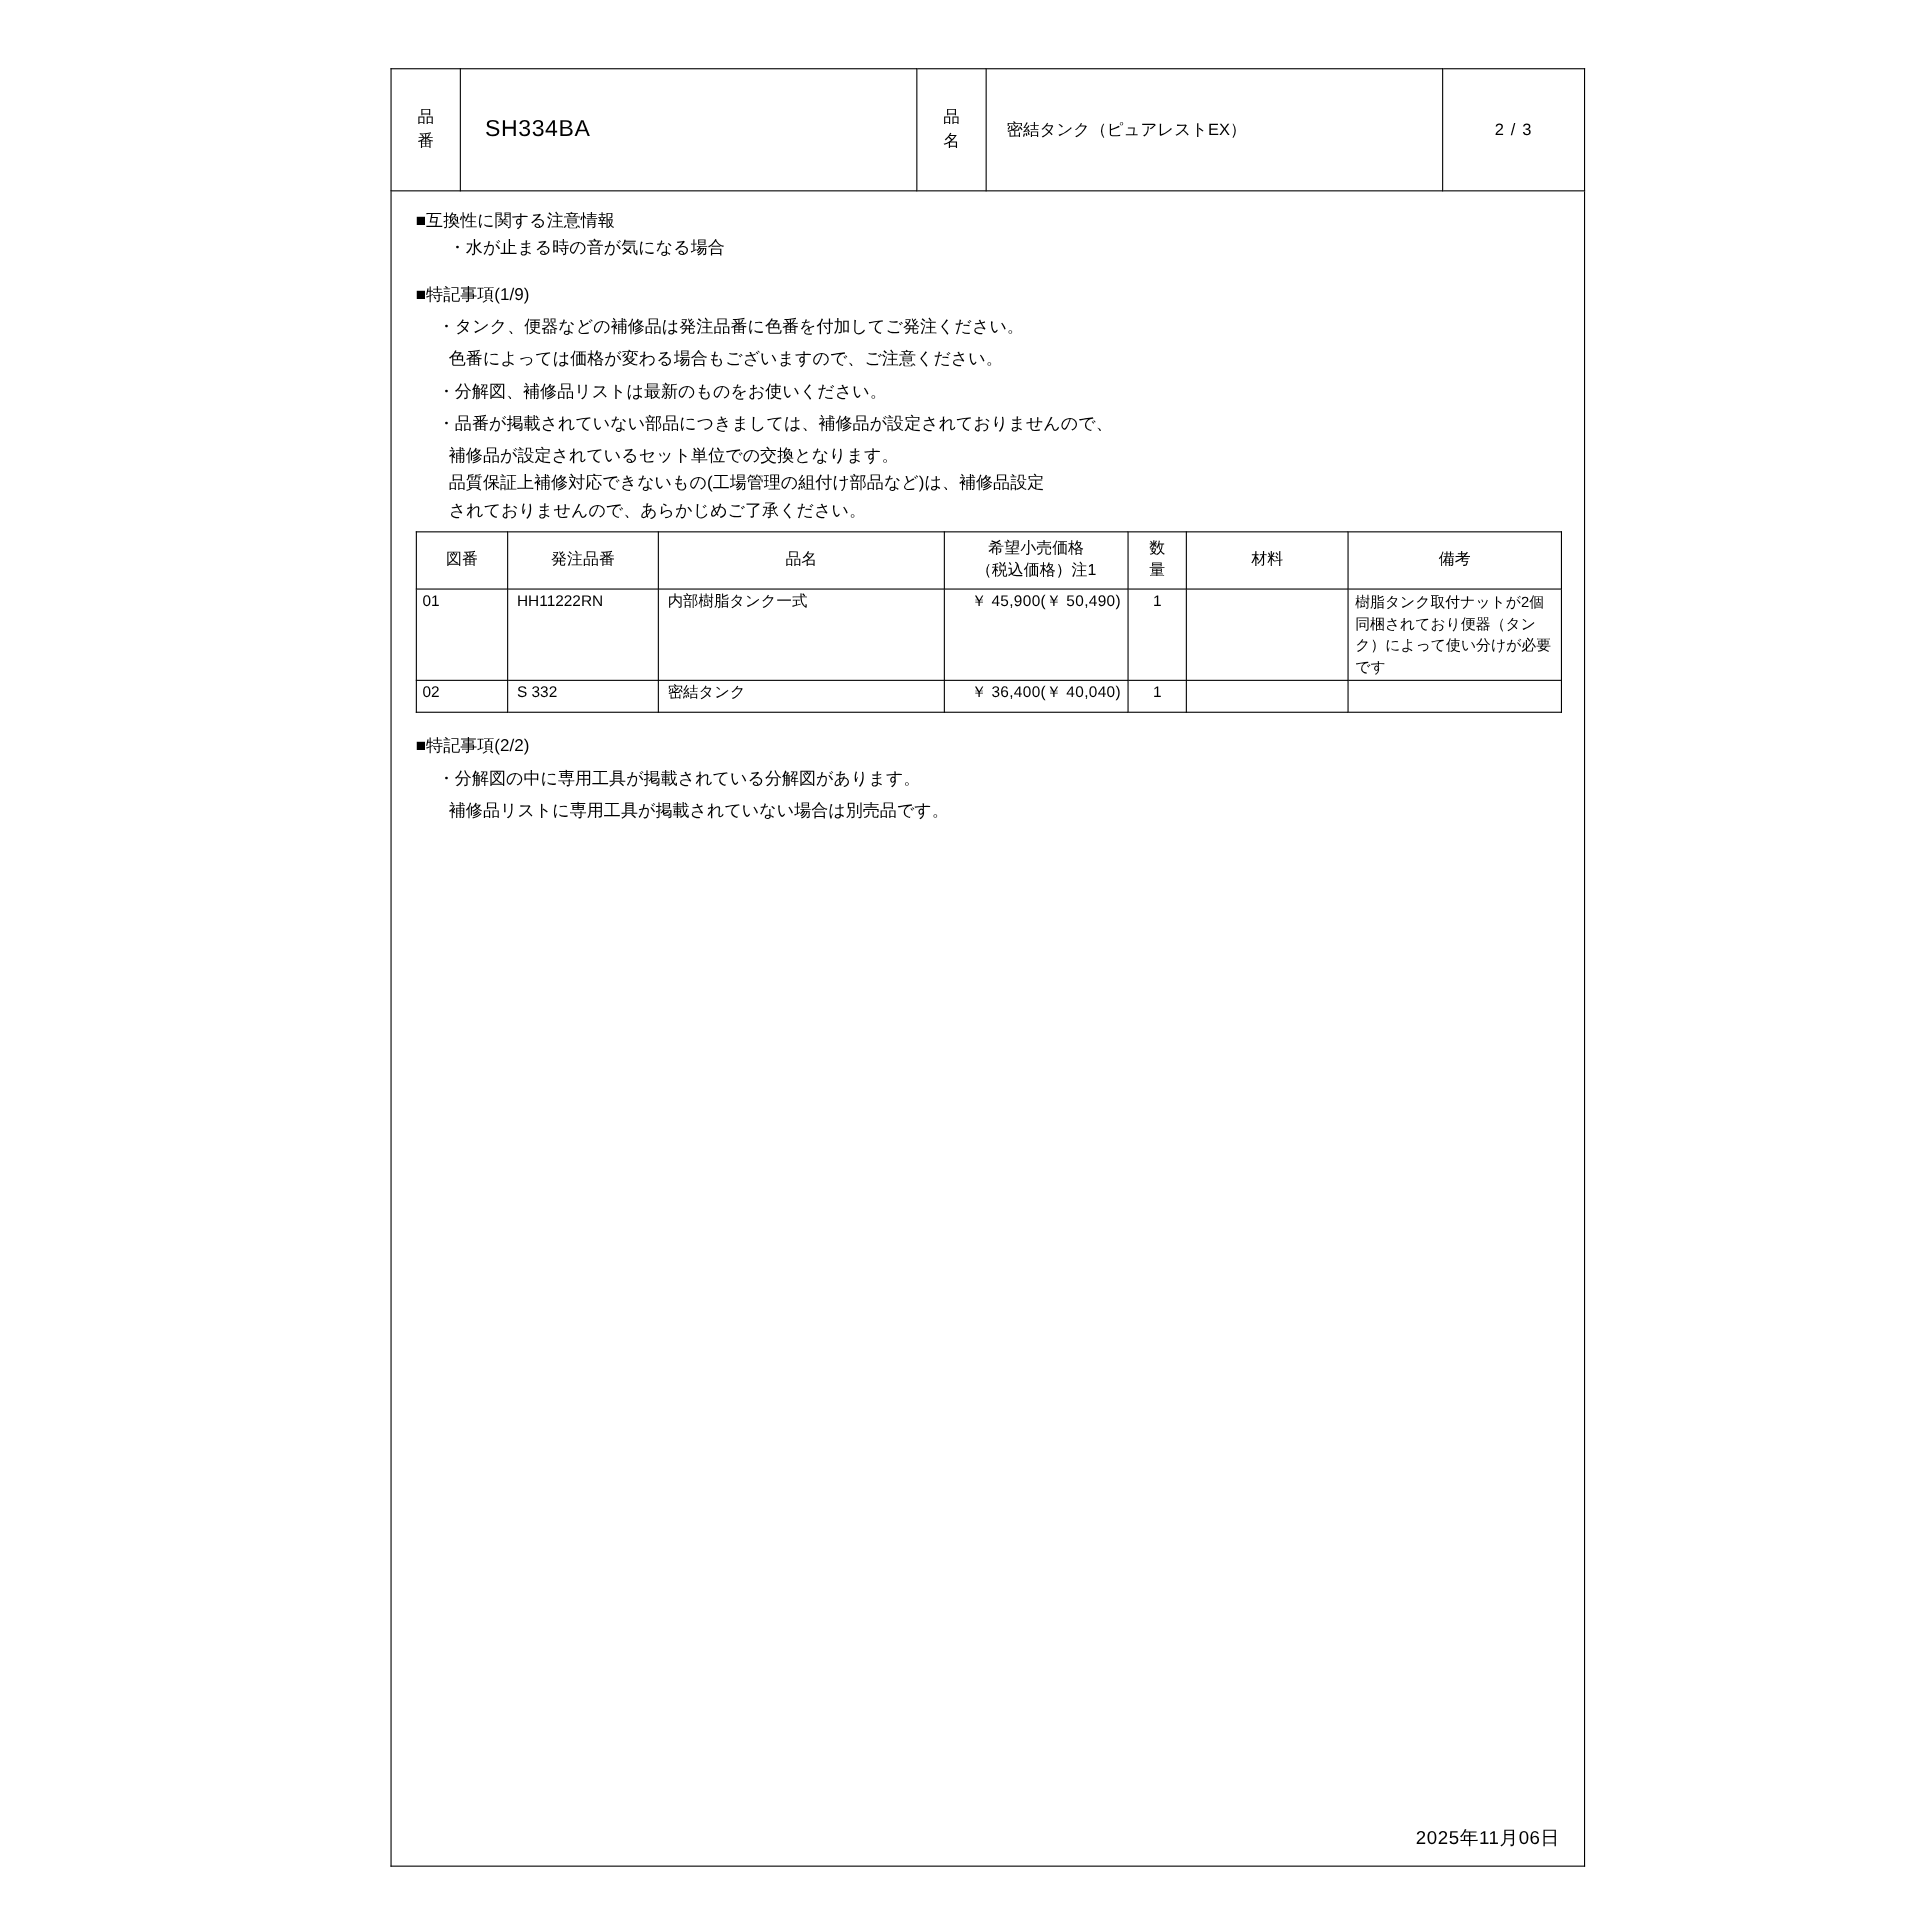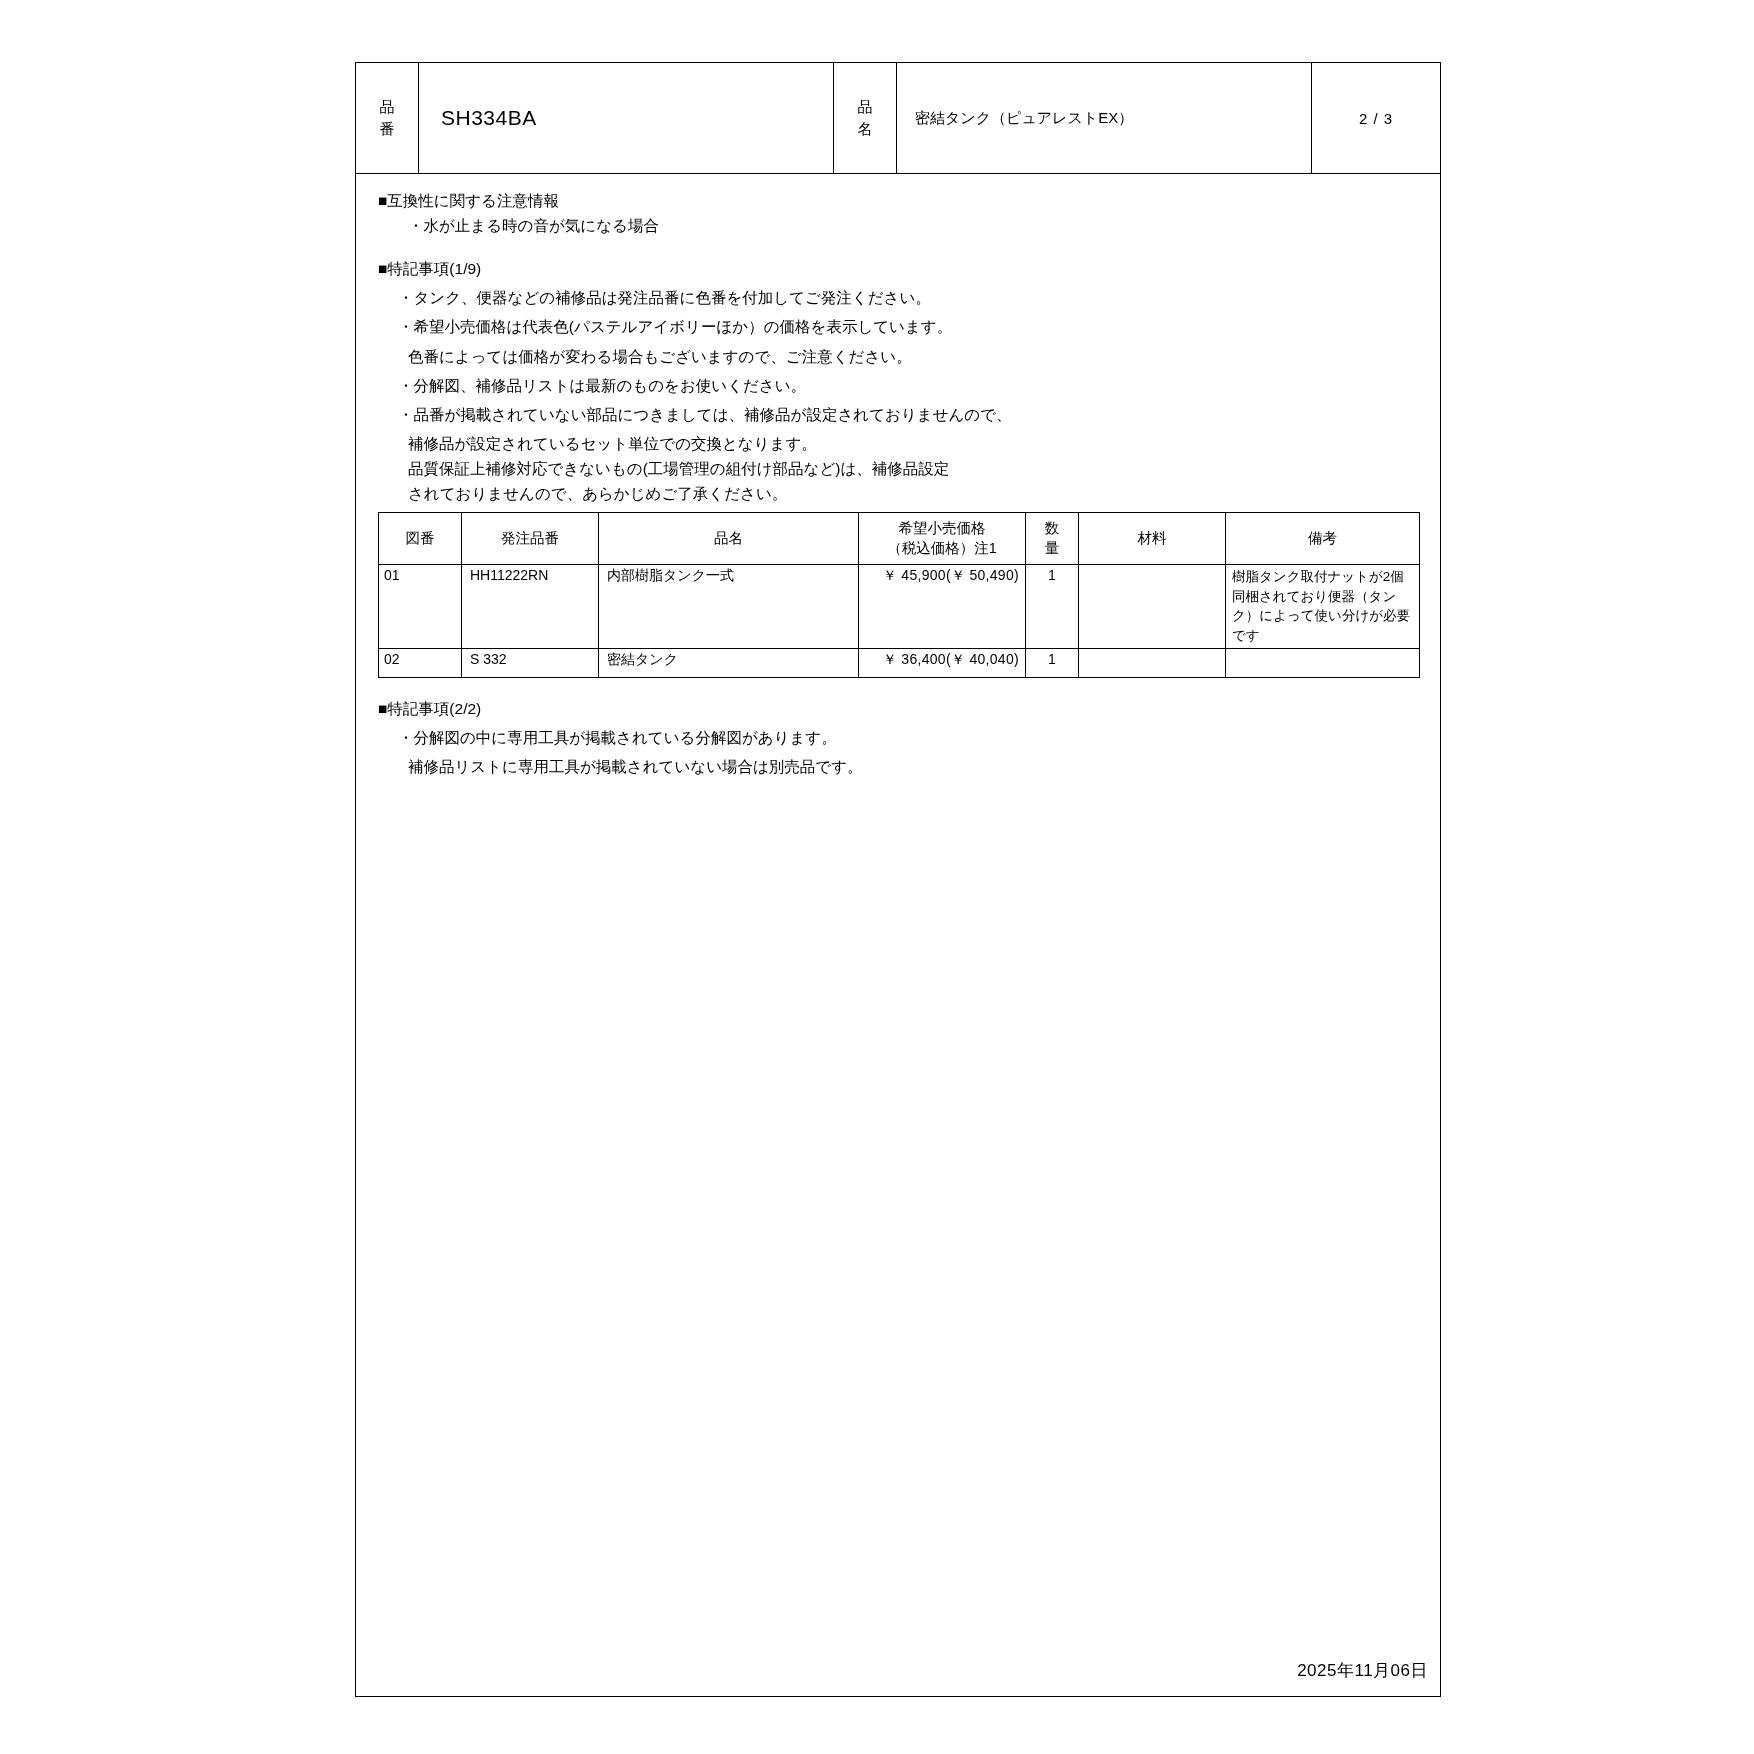--- a/index.html
+++ b/index.html
@@ -127,21 +127,21 @@
   td.cell-code  { padding-left: 8px; }
   td.cell-name  { padding-left: 8px; }
   td.cell-price { text-align: right; padding-right: 6px; letter-spacing: .3px;}
   td.cell-qty   { text-align: center; }
   td.cell-note  { font-size: 13.5px; line-height: 1.45; padding-left: 6px; }
   .row-tall td { height: 74px; }
   .row-short td { height: 24px; }
   
   .footer-date {
     position: absolute;
-    right: 12px;
+    right: 22px;
     bottom: 14px;
     font-size: 17px;
     letter-spacing: .5px;
   }
 </style>
 </head>
 <body>
 
 <div class="page">
 
@@ -165,21 +165,20 @@
 
   <div class="body-box">
 
     <div class="sec-head">■互換性に関する注意情報</div>
     <div class="lvl2">・水が止まる時の音が気になる場合</div>
 
     <div class="gap"></div>
 
     <div class="sec-head">■特記事項(1/9)</div>
     <div class="lvl1">・タンク、便器などの補修品は発注品番に色番を付加してご発注ください。</div>
-    <div class="lvl1">・希望小売価格は代表色(パステルアイボリーほか）の価格を表示しています。</div>
     <div class="lvl2">色番によっては価格が変わる場合もございますので、ご注意ください。</div>
     <div class="lvl1">・分解図、補修品リストは最新のものをお使いください。</div>
     <div class="lvl1">・品番が掲載されていない部品につきましては、補修品が設定されておりませんので、</div>
     <div class="lvl2">補修品が設定されているセット単位での交換となります。</div>
     <div class="lvl2">品質保証上補修対応できないもの(工場管理の組付け部品など)は、補修品設定</div>
     <div class="lvl2">されておりませんので、あらかじめご了承ください。</div>
 
 
     <table class="parts-table">
       <thead>

